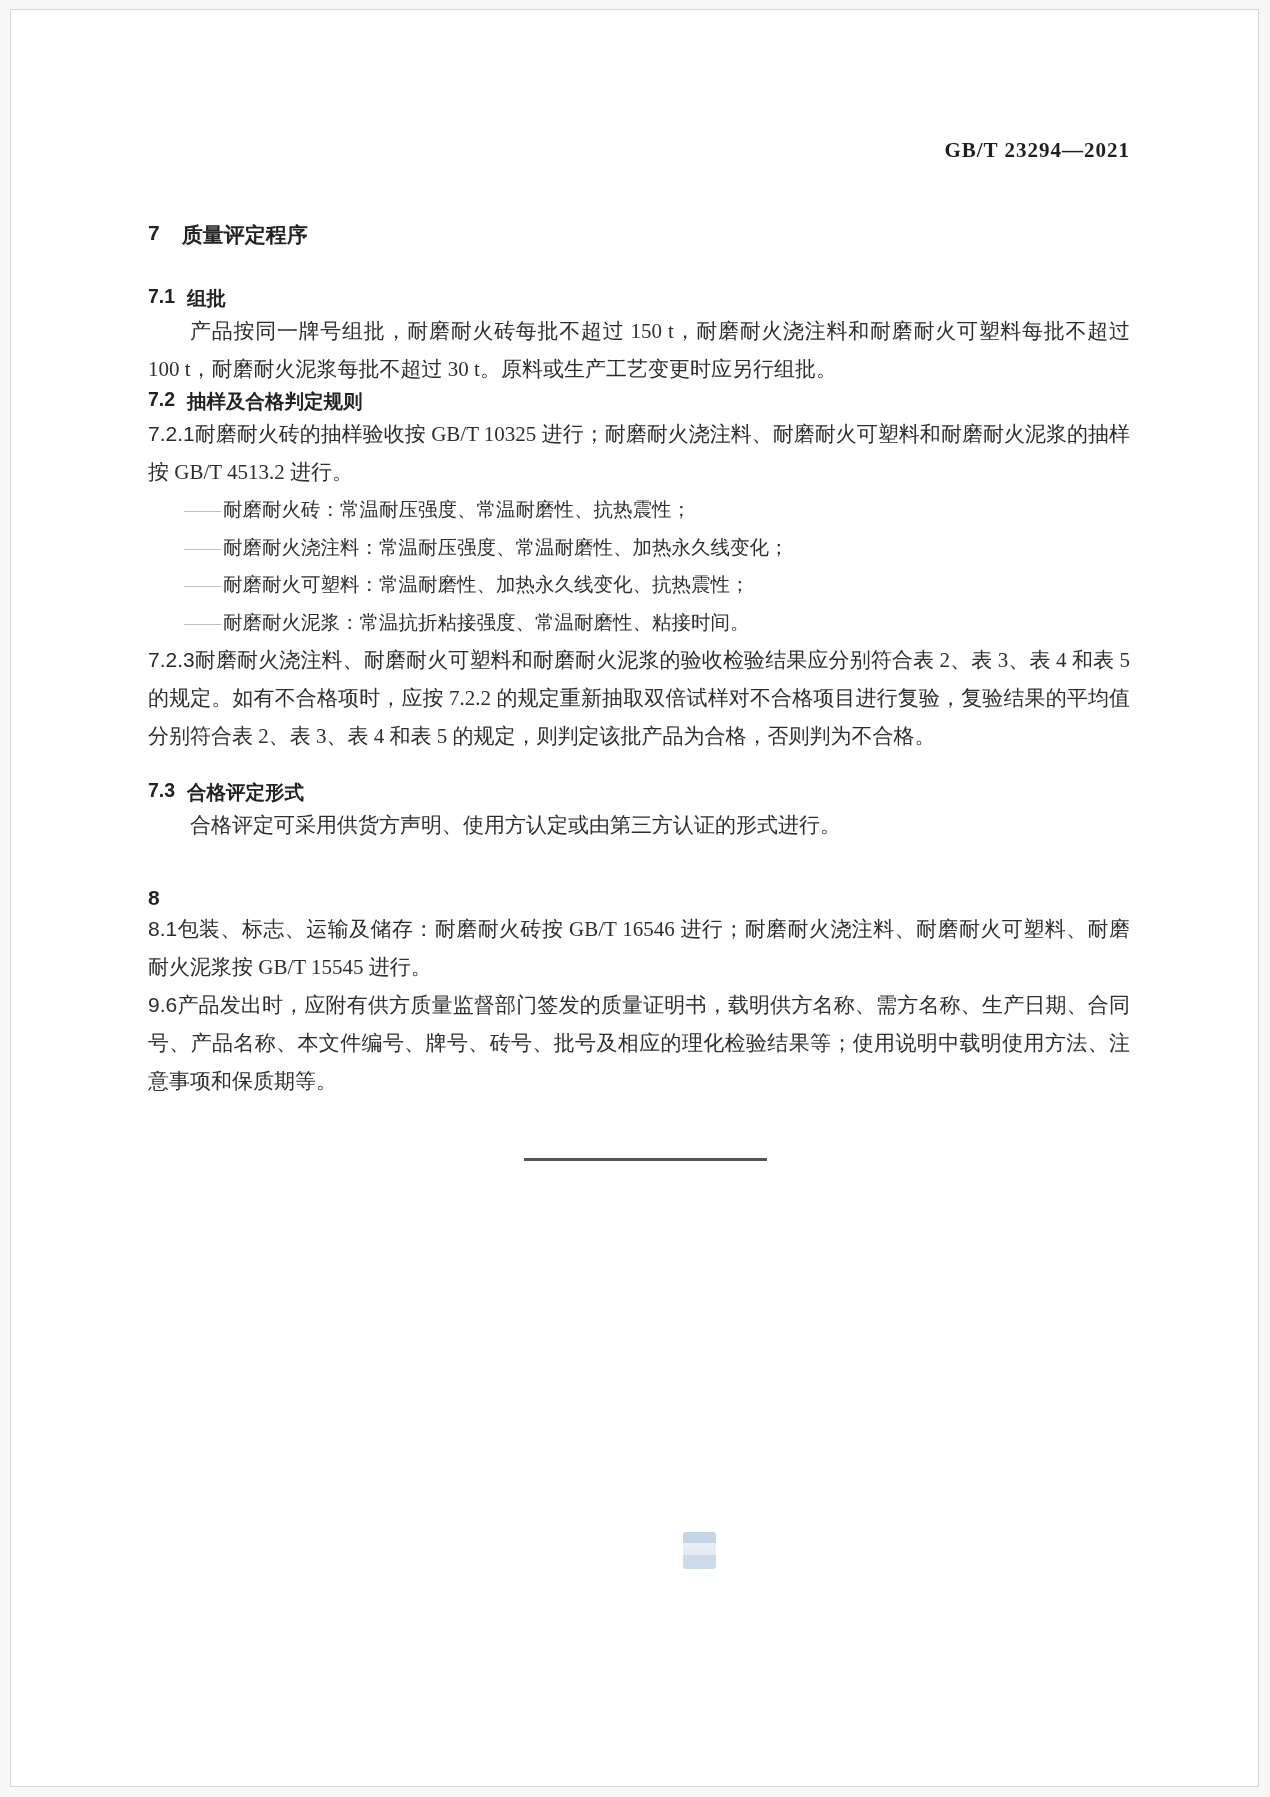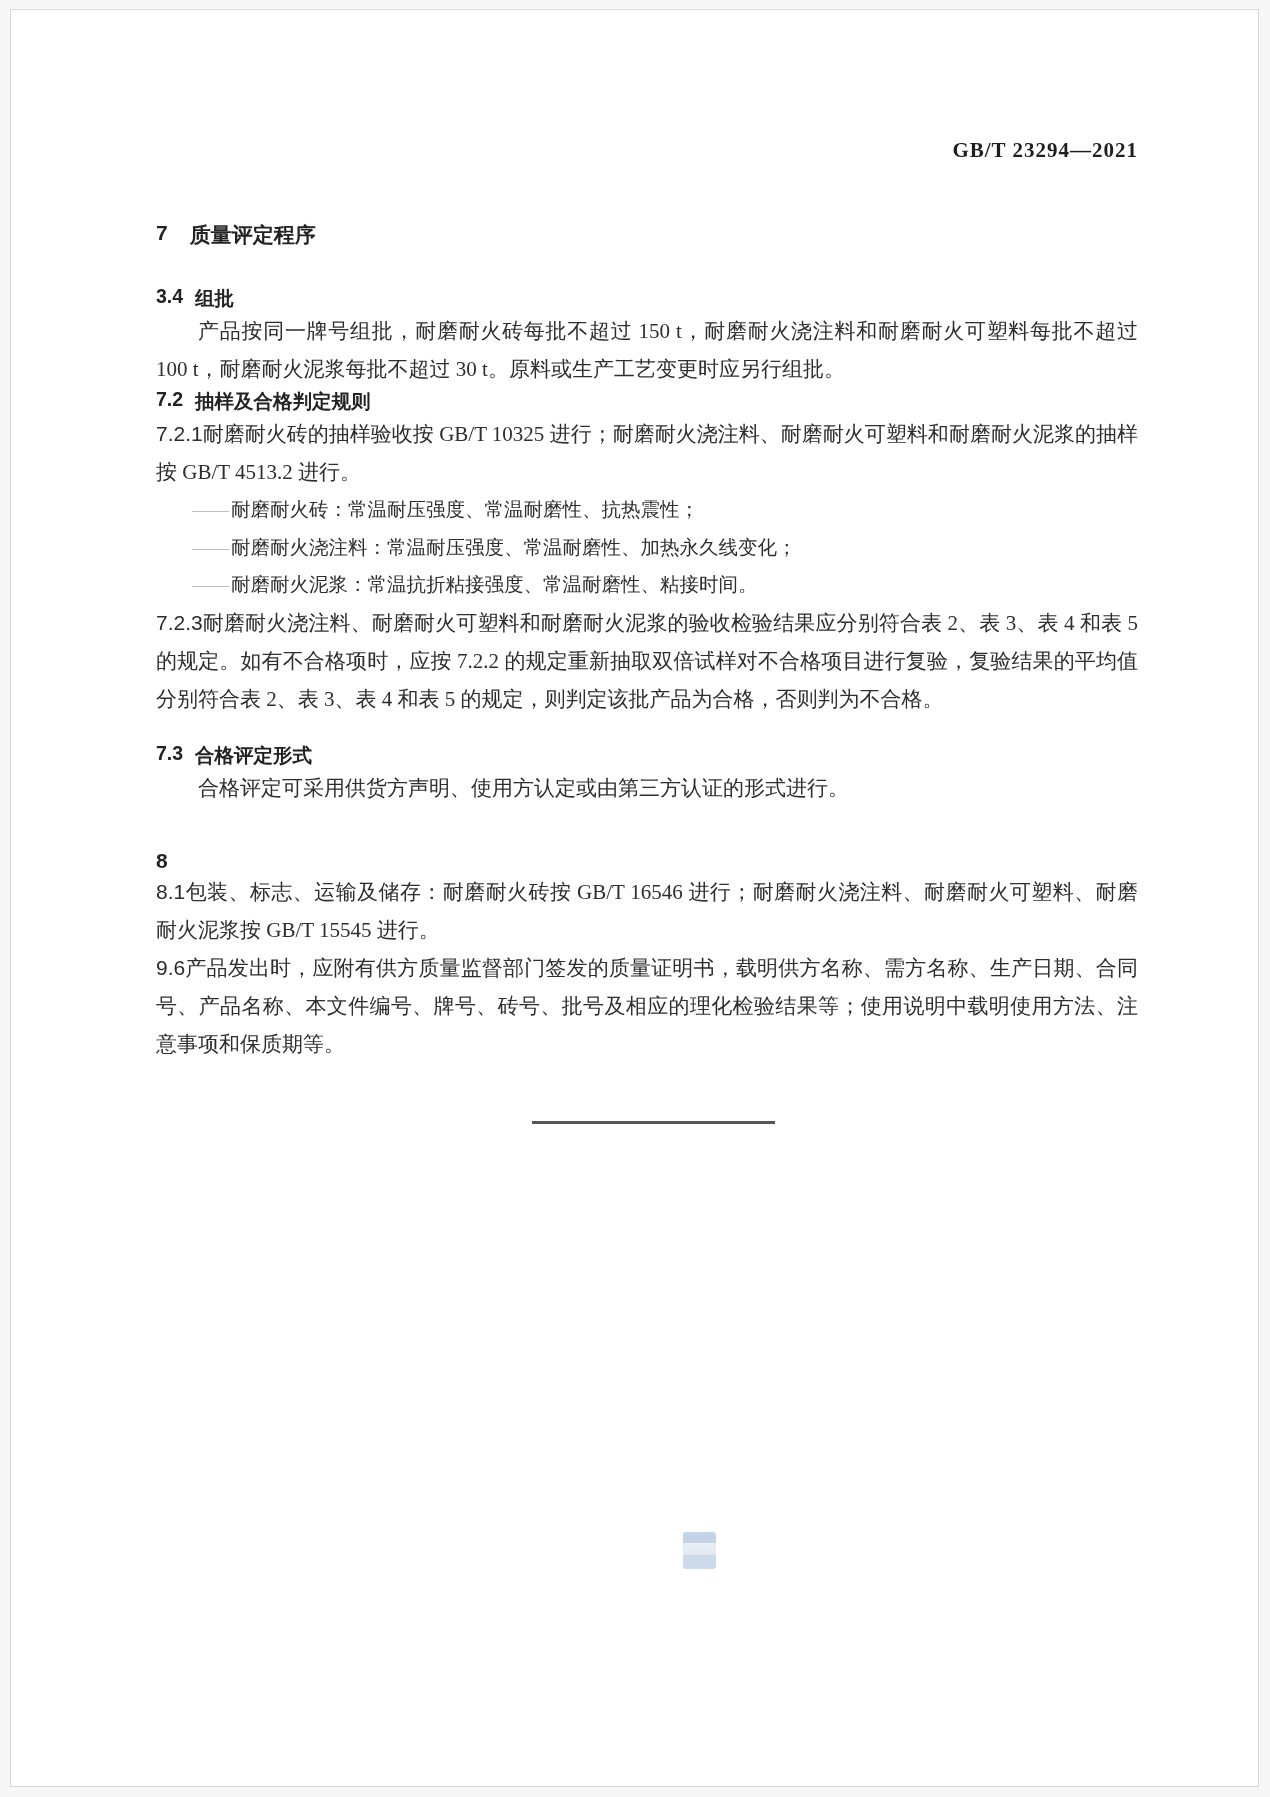--- a/index.html
+++ b/index.html
@@ -12,21 +12,21 @@
     overflow:hidden;
   }
   .page-frame{
     position:absolute;
     left:10px;top:9px;right:11px;bottom:10px;
     background:#ffffff;
     border:1px solid #d7d7d7;
   }
   .content{
     position:absolute;
-    left:145px;top:0;
+    left:137px;top:0;
     width:982px;
   }
   .doc-header{
     margin-top:128px;
     text-align:right;
     font-family:"Liberation Serif","DejaVu Serif",serif;
     font-weight:bold;
     font-size:21px;
     letter-spacing:1px;
     color:#1f1f1f;
@@ -117,21 +117,21 @@
   <div class="content">
 
     <div class="doc-header">GB/T 23294—2021</div>
 
     <h1 class="h-chapter mt-s7">
       <span class="num">7</span>
       <span>质量评定程序</span>
     </h1>
 
     <h2 class="h-clause mt-s71">
-      <span class="num">3.4</span>
+      <span class="num">7.1</span>
       <span>组批</span>
     </h2>
 
     <p class="body indent mt-p71">产品按同一牌号组批，耐磨耐火砖每批不超过 150 t，耐磨耐火浇注料和耐磨耐火可塑料每批不超过 100 t，耐磨耐火泥浆每批不超过 30 t。原料或生产工艺变更时应另行组批。</p>
 
     <h2 class="h-clause mt-s72">
       <span class="num">7.2</span>
       <span>抽样及合格判定规则</span>
     </h2>
 
@@ -139,20 +139,23 @@
       <span class="num">7.2.1</span><span>耐磨耐火砖的抽样验收按 GB/T 10325 进行；耐磨耐火浇注料、耐磨耐火可塑料和耐磨耐火泥浆的抽样按 GB/T 4513.2 进行。</span>
     </p>
 
 
     <ul class="dash-list">
       <li>
         <span class="dash">——</span><span>耐磨耐火砖：常温耐压强度、常温耐磨性、抗热震性；</span>
       </li>
       <li>
         <span class="dash">——</span><span>耐磨耐火浇注料：常温耐压强度、常温耐磨性、加热永久线变化；</span>
+      </li>
+      <li>
+        <span class="dash">——</span><span>耐磨耐火可塑料：常温耐磨性、加热永久线变化、抗热震性；</span>
       </li>
       <li>
         <span class="dash">——</span><span>耐磨耐火泥浆：常温抗折粘接强度、常温耐磨性、粘接时间。</span>
       </li>
     </ul>
 
     <p class="body mt-p723">
       <span class="num">7.2.3</span><span>耐磨耐火浇注料、耐磨耐火可塑料和耐磨耐火泥浆的验收检验结果应分别符合表 2、表 3、表 4 和表 5 的规定。如有不合格项时，应按 7.2.2 的规定重新抽取双倍试样对不合格项目进行复验，复验结果的平均值分别符合表 2、表 3、表 4 和表 5 的规定，则判定该批产品为合格，否则判为不合格。</span>
     </p>
 

